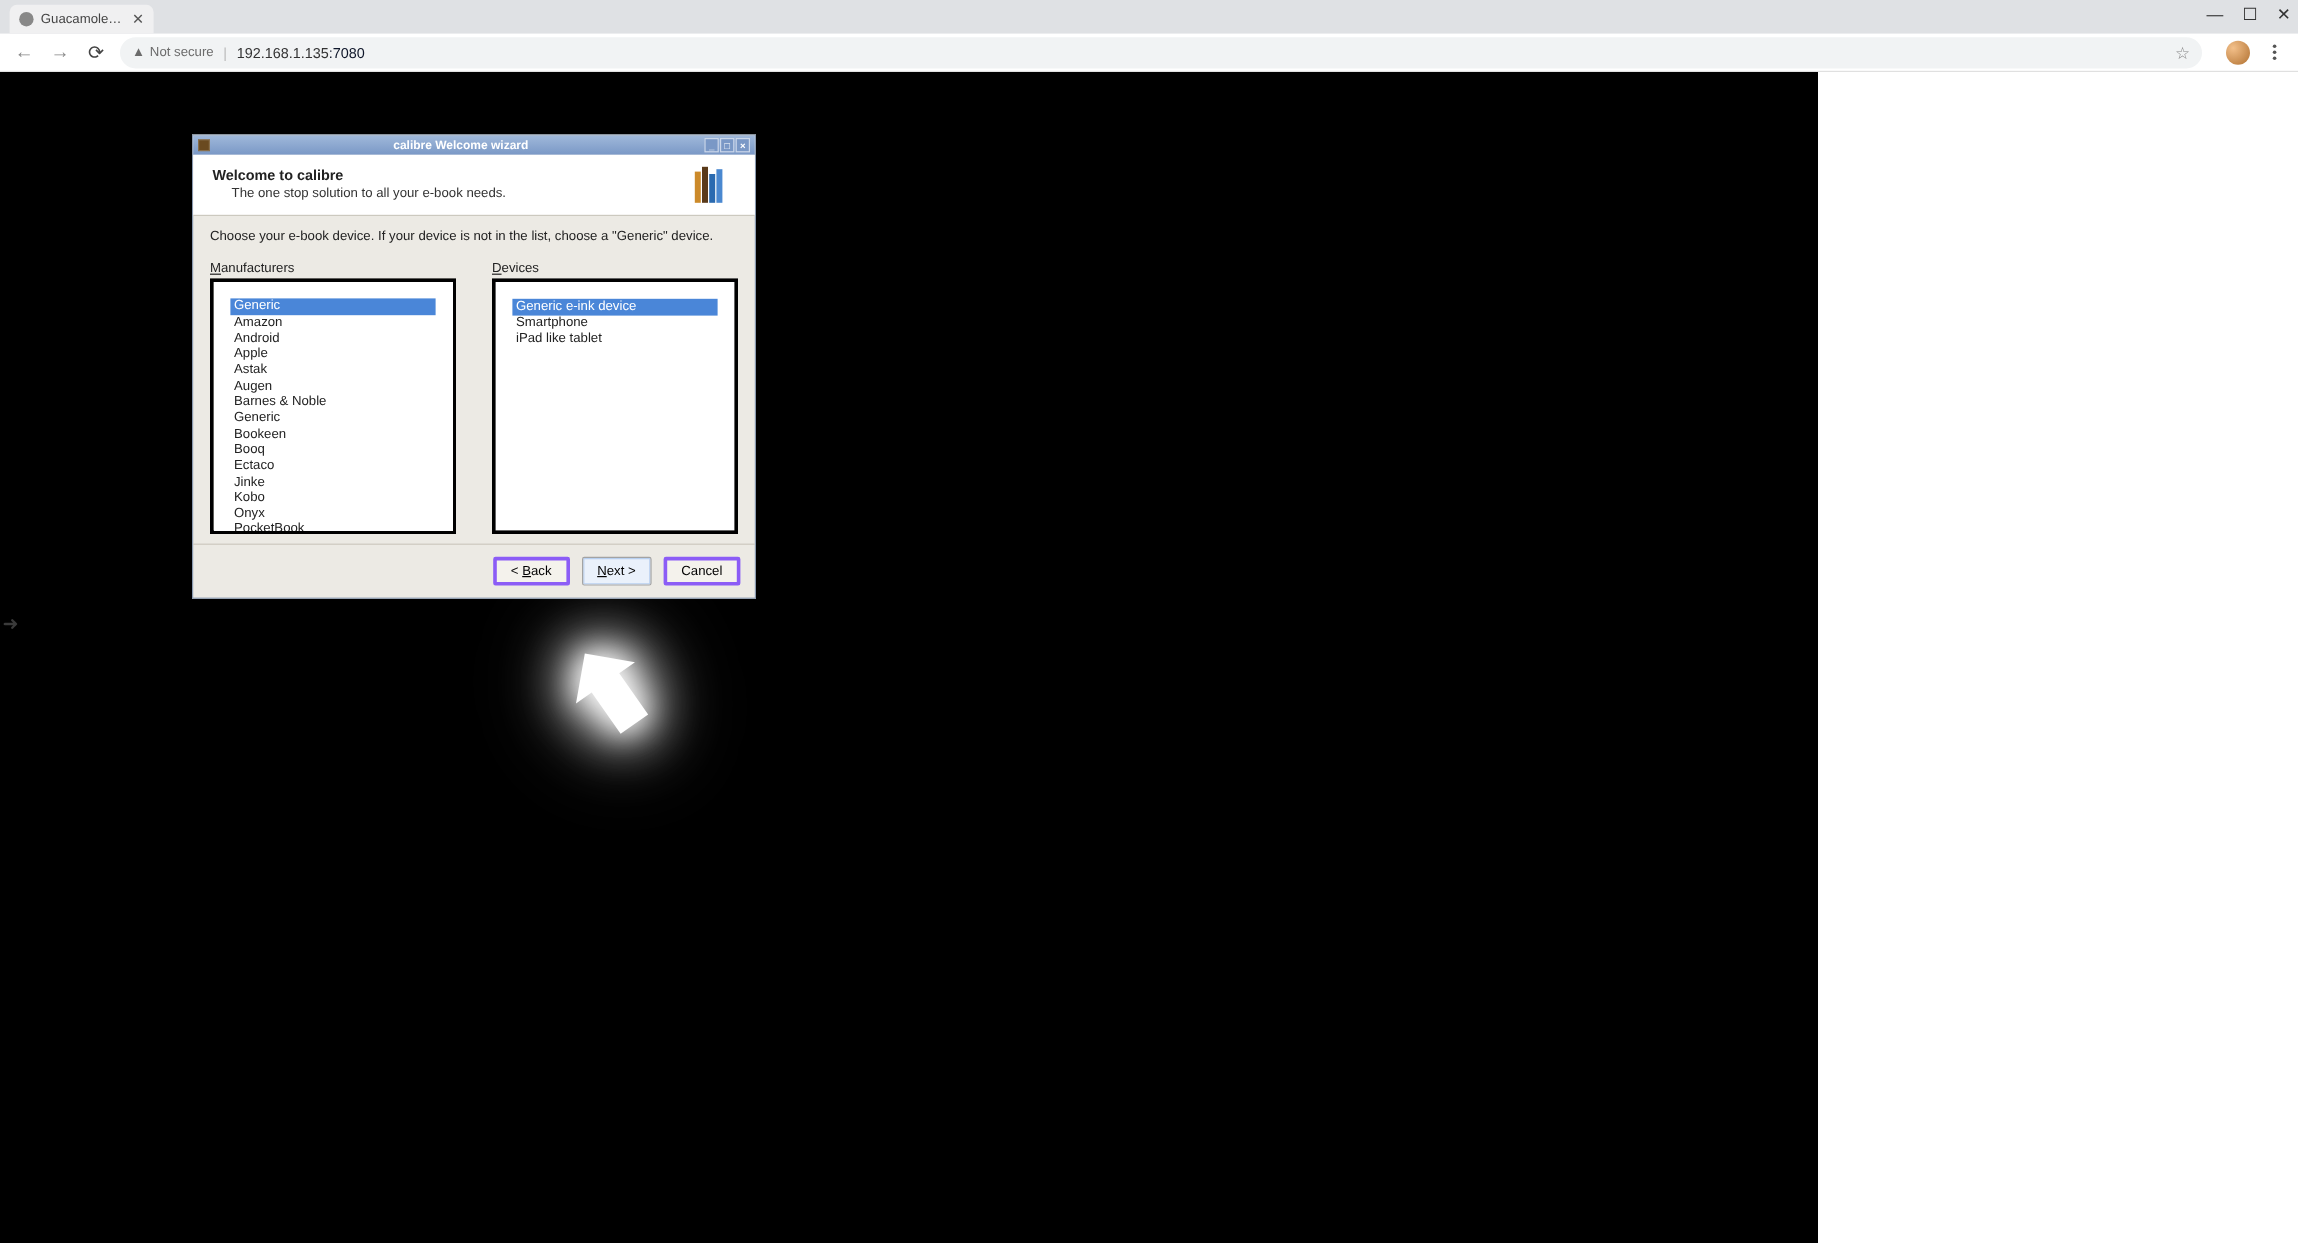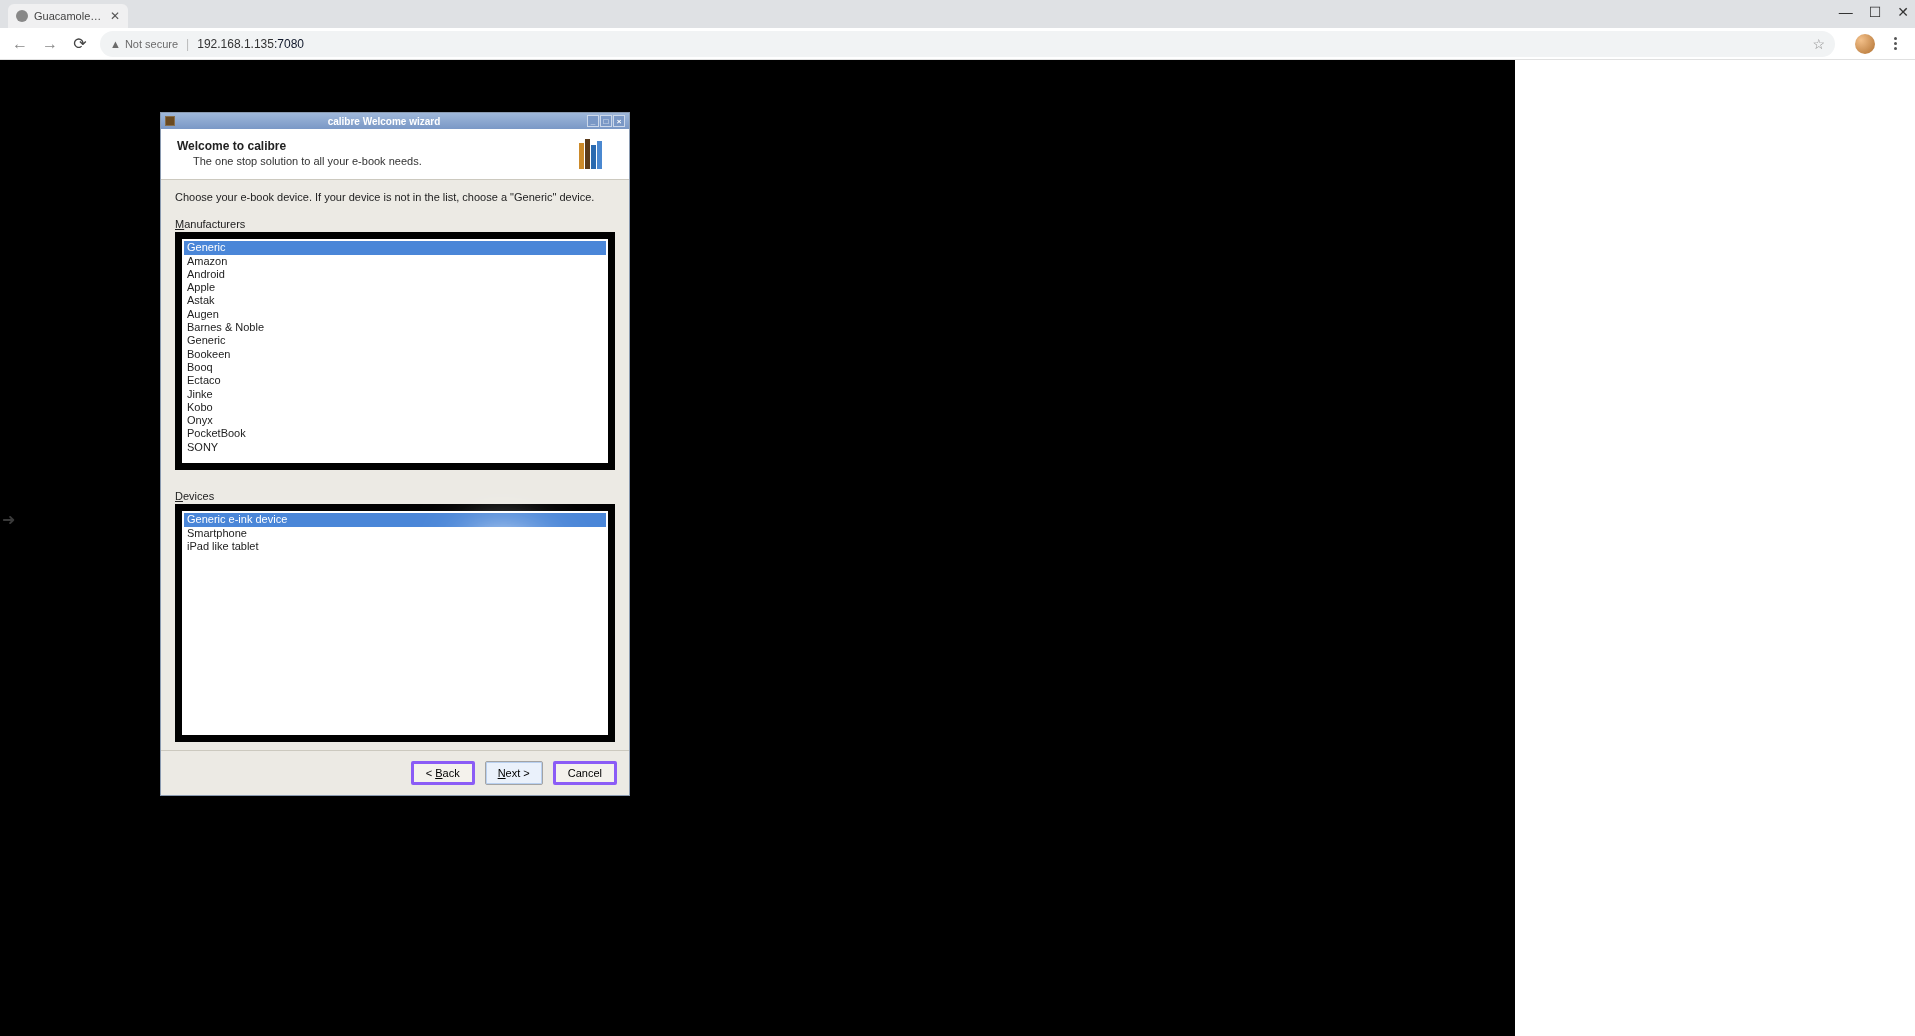--- a/index.html
+++ b/index.html
@@ -59,25 +59,25 @@
   .wiz-header .h2 { font-size:11px; color:#333; padding-left:16px;}
   .wiz-header .logo { width:36px; height:30px; display:flex; align-items:flex-end; gap:1px; }
   .wiz-header .logo i { display:block; width:5px; background:#7a5a2a; }
   .wiz-header .logo i:nth-child(1){height:26px; background:#cc8a2a;}
   .wiz-header .logo i:nth-child(2){height:30px; background:#5a3a1a;}
   .wiz-header .logo i:nth-child(3){height:24px; background:#2a6ab0;}
   .wiz-header .logo i:nth-child(4){height:28px; background:#4a88d0;}
 
   .wiz-body { padding:10px 14px 8px 14px; }
   .instruction { font-size:11px; color:#222; margin-bottom:14px; line-height:1.3;}
-  .columns { display:flex; gap:20px;flex-direction:column; }
+  .columns { display:flex; gap:30px; }
   .col { flex:1; display:flex; flex-direction:column; }
   .col-label { font-size:11px; margin-bottom:2px; }
   .col-label .mn { text-decoration: underline; }
-  .listbox { border:7px solid #000000; background:#fff; height:238px; overflow:auto; padding:2px;}
+  .listbox { border:3px solid #000000; background:#fff; height:213px; overflow:auto; padding:14px;}
   .listbox .item { font-size:11px; padding:0px 3px; line-height:13.3px; cursor:pointer; color:#222;}
   .listbox .item.selected { background:#4a86d8; color:#fff; }
 
   .wiz-footer { border-top:1px solid #ccc9bf; padding:10px 12px; display:flex; justify-content:flex-end; gap:10px;}
   .btn { background:#f4f2ec; border:3px solid #8b5cf6; padding:3px 12px; font-size:11px; cursor:pointer; border-radius:2px;}
   .btn .mn { text-decoration: underline; }
   .btn.default { border:1px solid #a3a3a3; background:#eaf1fb; box-shadow: 0 0 0 1px #b8d0f0 inset;}
 
   
   .cursor-glow {

